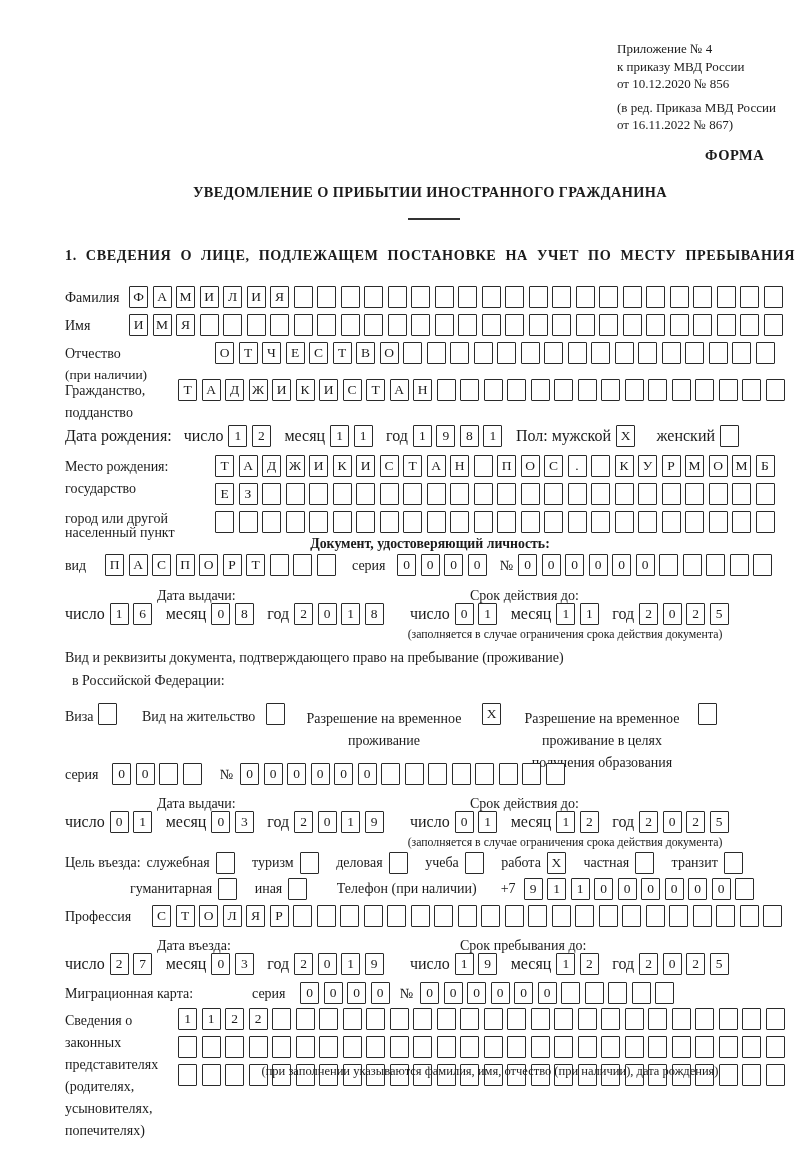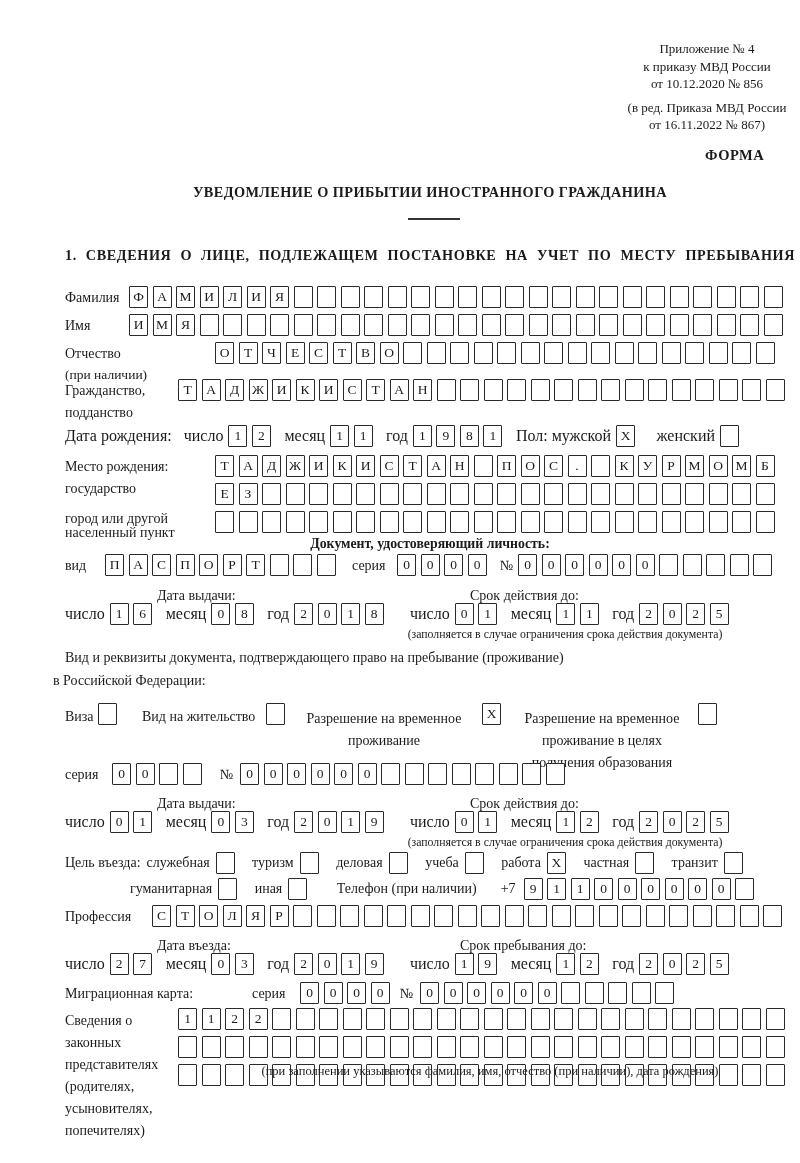--- a/index.html
+++ b/index.html
@@ -28,21 +28,21 @@
   .sec-head{width:730px;font-weight:bold;font-size:14.2px;letter-spacing:0.6px;
             text-align:justify;text-align-last:justify;white-space:nowrap;}
   .doc-head{width:730px;text-align:center;font-weight:bold;font-size:13.8px;}
   .note{font-size:11.8px;text-align:center;white-space:nowrap;}
 </style>
 </head>
 <body>
 
 <div id="page">
 
-  <div class="abs apx" style="left:617px;top:40px;width:180px;text-align:center;">
+  <div class="abs apx" style="left:617px;top:40px;width:180px;">
     <div>Приложение № 4</div>
     <div>к приказу МВД России</div>
     <div>от 10.12.2020 № 856</div>
     <div style="margin-top:6px;">(в ред. Приказа МВД России</div>
     <div>от 16.11.2022 № 867)</div>
   </div>
 
   <div class="abs b" style="left:705px;top:147px;font-size:14.5px;letter-spacing:0.5px;">ФОРМА</div>
 
   <div class="abs title-block" style="left:65px;top:181px;">
@@ -362,21 +362,21 @@
     <span class="boxrow">
         <span class="cell">2</span>
         <span class="cell">0</span>
         <span class="cell">2</span>
         <span class="cell">5</span>
       </span>
   </div>
   <div class="abs note" style="left:370px;top:627px;width:390px;">(заполняется в случае ограничения срока действия документа)</div>
 
   <div class="abs lbl" style="left:65px;top:649px;">Вид и реквизиты документа, подтверждающего право на пребывание (проживание)</div>
-  <div class="abs lbl" style="left:53px;top:672px;">в Российской Федерации:</div>
+  <div class="abs lbl" style="left:72px;top:672px;">в Российской Федерации:</div>
 
   <div class="abs lbl" style="left:65px;top:708px;">Виза</div>
   <div class="abs boxrow" style="left:98px;top:703px;">
       <span class="cell"></span>
     </div>
   <div class="abs lbl" style="left:142px;top:708px;">Вид на жительство</div>
   <div class="abs boxrow" style="left:266px;top:703px;">
       <span class="cell"></span>
     </div>
   <div class="abs optlines" style="left:295px;top:708px;width:178px;">

